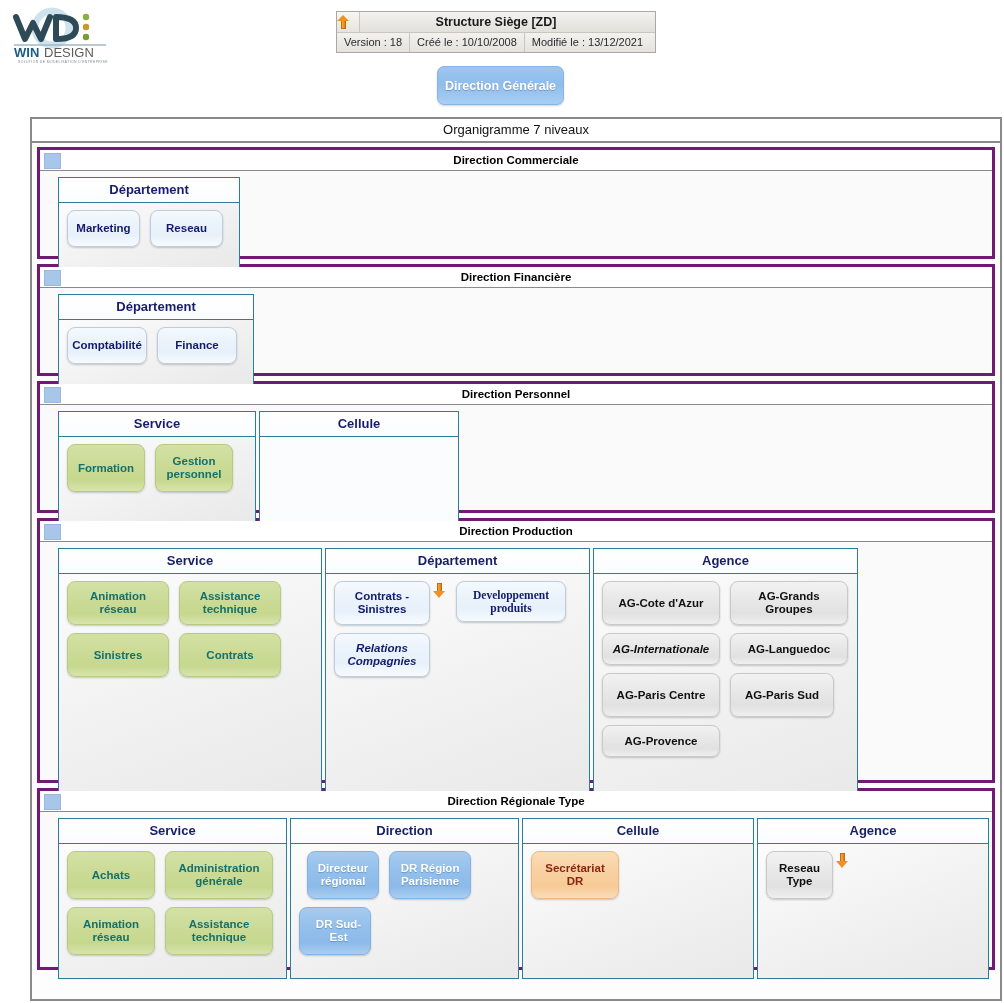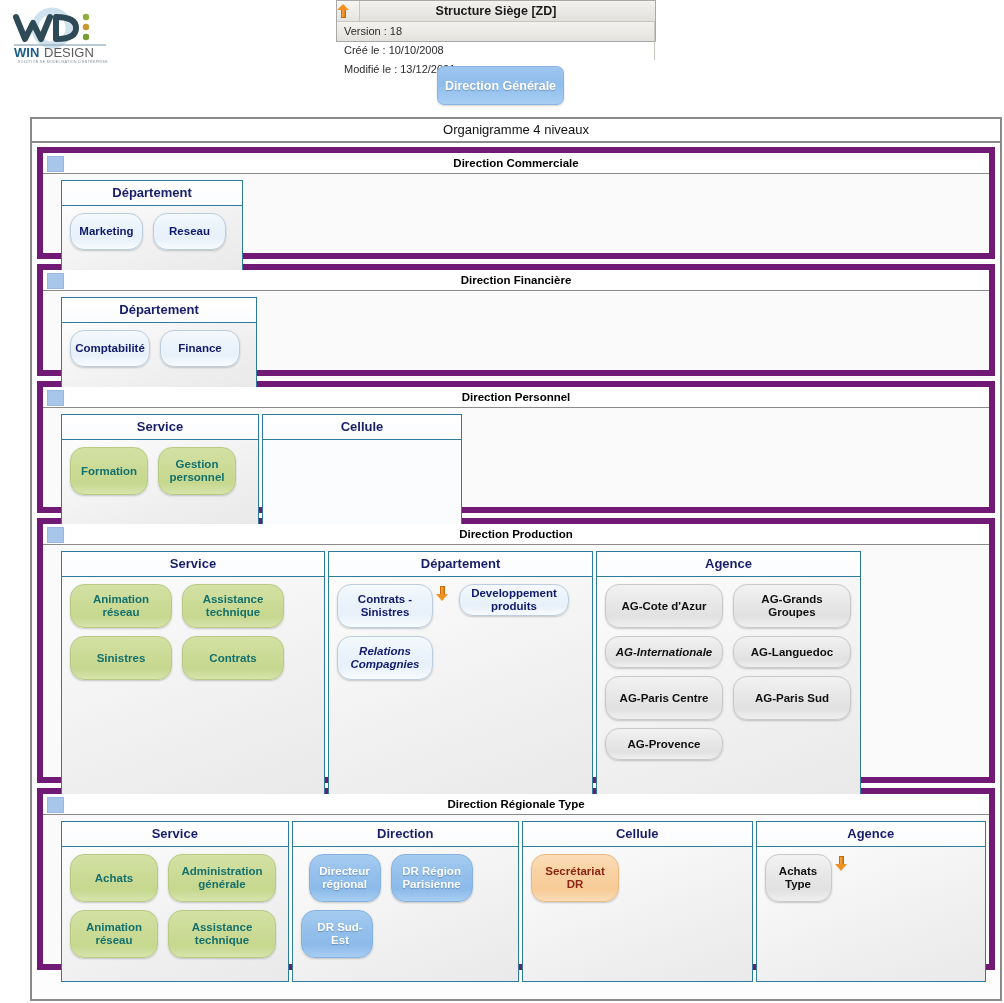--- a/index.html
+++ b/index.html
@@ -11,42 +11,41 @@
     color:#000;
     position:relative;
     overflow:hidden;
   }
 
   
   #logo{position:absolute;left:6px;top:6px;width:110px;height:58px;}
 
   
   #hdr{
-    position:absolute;left:336px;top:0;width:318px;
+    position:absolute;left:336px;top:11px;width:318px;
     border:1px solid #a8a8a8;
     background:#eceae6;
   }
   #hdr .row1{
     height:20px;position:relative;
     background:linear-gradient(#f3f2ef,#e2e0db);
     border-bottom:1px solid #c9c6c0;
   }
   #hdr .row1 .ttl{
     position:absolute;left:0;top:0;right:0;height:20px;line-height:20px;
     text-align:center;font-weight:bold;font-size:12.5px;color:#1a1a1a;
   }
   #hdr .arrowcell{
     position:absolute;left:0;top:0;width:22px;height:20px;
     border-right:1px solid #c9c6c0;
     background:linear-gradient(#f7f6f3,#e6e4df);
   }
   #hdr .row2{
     height:19px;display:flex;
     background:linear-gradient(#f3f2ef,#e4e2dd);
-    flex-direction:column;
   }
   #hdr .row2 .c{
     line-height:19px;font-size:11px;color:#2b2b2b;white-space:nowrap;
     padding:0 7px;border-right:1px solid #c9c6c0;
   }
   #hdr .row2 .c:last-child{border-right:none;}
 
   
   .arrow-up{
     width:13px;height:14px;position:relative;display:inline-block;
@@ -92,21 +91,21 @@
     border:2px solid #8a8a8a;background:#fdfdfd;box-sizing:border-box;
   }
   #frame-title{
     height:22px;line-height:22px;text-align:center;font-size:13px;color:#111;
     border-bottom:2px solid #8a8a8a;background:#fff;
   }
   #frame-body{padding:4px 5px 5px 5px;}
 
   
   .dir{
-    border:6px solid #701a75;background:#fafafa;margin-bottom:5px;
+    border:3px solid #701a75;background:#fafafa;margin-bottom:5px;
     box-sizing:border-box;
   }
   .dir-head{
     height:20px;position:relative;border-bottom:1px solid #8a8a8a;background:#fff;
   }
   .dir-head .swatch{
     position:absolute;left:4px;top:3px;width:15px;height:14px;
     background:#a8c6ea;border:1px solid #9ab7dd;
   }
   .dir-head .lbl{
@@ -127,21 +126,21 @@
   }
   .cat-body{
     flex:1;padding:7px 8px 8px 8px;
     background:linear-gradient(160deg,#fcfcfc 0%,#f0f0f0 60%,#e9e9e9 100%);
     display:flex;flex-wrap:wrap;align-content:flex-start;
     gap:8px 10px;
   }
 
   
   .node{
-    border-radius:14px;
+    border-radius:8px;
     display:flex;align-items:center;justify-content:center;
     text-align:center;font-weight:bold;font-size:11.5px;line-height:13px;
     box-sizing:border-box;padding:2px 4px;
     box-shadow:0 1px 2px rgba(0,0,0,.20);
     position:relative;
   }
   .node.blue{
     background:linear-gradient(180deg,#f4f9fd 0%,#eaf3fb 40%,#e8f1fa 70%,#f7fbfe 100%);
     border:1px solid #bccddd;color:#111a6d;
   }
@@ -193,21 +192,21 @@
   <div class="row2">
     <div class="c">Version : 18</div>
     <div class="c">Créé le : 10/10/2008</div>
     <div class="c">Modifié le : 13/12/2021</div>
   </div>
 </div>
 
 <div id="root-node">Direction Générale</div>
 
 <div id="frame">
-  <div id="frame-title">Organigramme 4 niveaux</div>
+  <div id="frame-title">Organigramme 7 niveaux</div>
   <div id="frame-body">
       <div class="dir" style="height: 112px;">
         <div class="dir-head">
           <div class="swatch" style="background: rgb(168, 198, 234);"></div>
           <div class="lbl">Direction Commerciale</div>
         </div>
         <div class="dir-body" style="height: 91px;">
           <div class="cat" style="width: 182px;">
             <div class="cat-head">Département</div>
             <div class="cat-body">
@@ -286,21 +285,21 @@
             </div>
           </div>
           <div class="cat" style="width: 265px;">
             <div class="cat-head">Département</div>
             <div class="cat-body">
               <div class="node-wrap">
                 <div class="node blue" style="width: 96px; height: 44px;">Contrats - Sinistres</div>
                 <span class="arrow-dn node-badge"></span>
               </div>
               <div class="node-wrap">
-                <div class="node blue" style="width: 110px; height: 32px;">Developpement produits</div>
+                <div class="node blue" style="width: 110px; height: 41px; font-family: Liberation Serif, serif;">Developpement produits</div>
               </div>
               <div class="node-wrap">
                 <div class="node blue" style="width: 96px; height: 44px; font-style: italic;">Relations Compagnies</div>
               </div>
             </div>
           </div>
           <div class="cat" style="width: 265px;">
             <div class="cat-head">Agence</div>
             <div class="cat-body">
               <div class="node-wrap">
@@ -312,21 +311,21 @@
               <div class="node-wrap">
                 <div class="node gray" style="width: 118px; height: 32px; font-style: italic;">AG-Internationale</div>
               </div>
               <div class="node-wrap">
                 <div class="node gray" style="width: 118px; height: 32px;">AG-Languedoc</div>
               </div>
               <div class="node-wrap">
                 <div class="node gray" style="width: 118px; height: 44px;">AG-Paris Centre</div>
               </div>
               <div class="node-wrap">
-                <div class="node gray" style="width: 118px; height: 44px; text-align: center;">AG-Paris Sud</div>
+                <div class="node gray" style="width: 104px; height: 44px; text-align: center;">AG-Paris Sud</div>
               </div>
               <div class="node-wrap">
                 <div class="node gray" style="width: 118px; height: 32px;">AG-Provence</div>
               </div>
             </div>
           </div>
         </div>
       </div>
       <div class="dir" style="height: 182px;">
         <div class="dir-head">
@@ -370,21 +369,21 @@
             <div class="cat-body">
               <div class="node-wrap">
                 <div class="node orange" style="width: 88px; height: 48px;">Secrétariat DR</div>
               </div>
             </div>
           </div>
           <div class="cat" style="width: 234px;">
             <div class="cat-head">Agence</div>
             <div class="cat-body">
               <div class="node-wrap">
-                <div class="node gray" style="width: 67px; height: 48px;">Achats Type</div>
+                <div class="node gray" style="width: 67px; height: 48px;">Reseau Type</div>
                 <span class="arrow-dn node-badge"></span>
               </div>
             </div>
           </div>
         </div>
       </div>
     </div>
 </div>
 
 </body></html>

